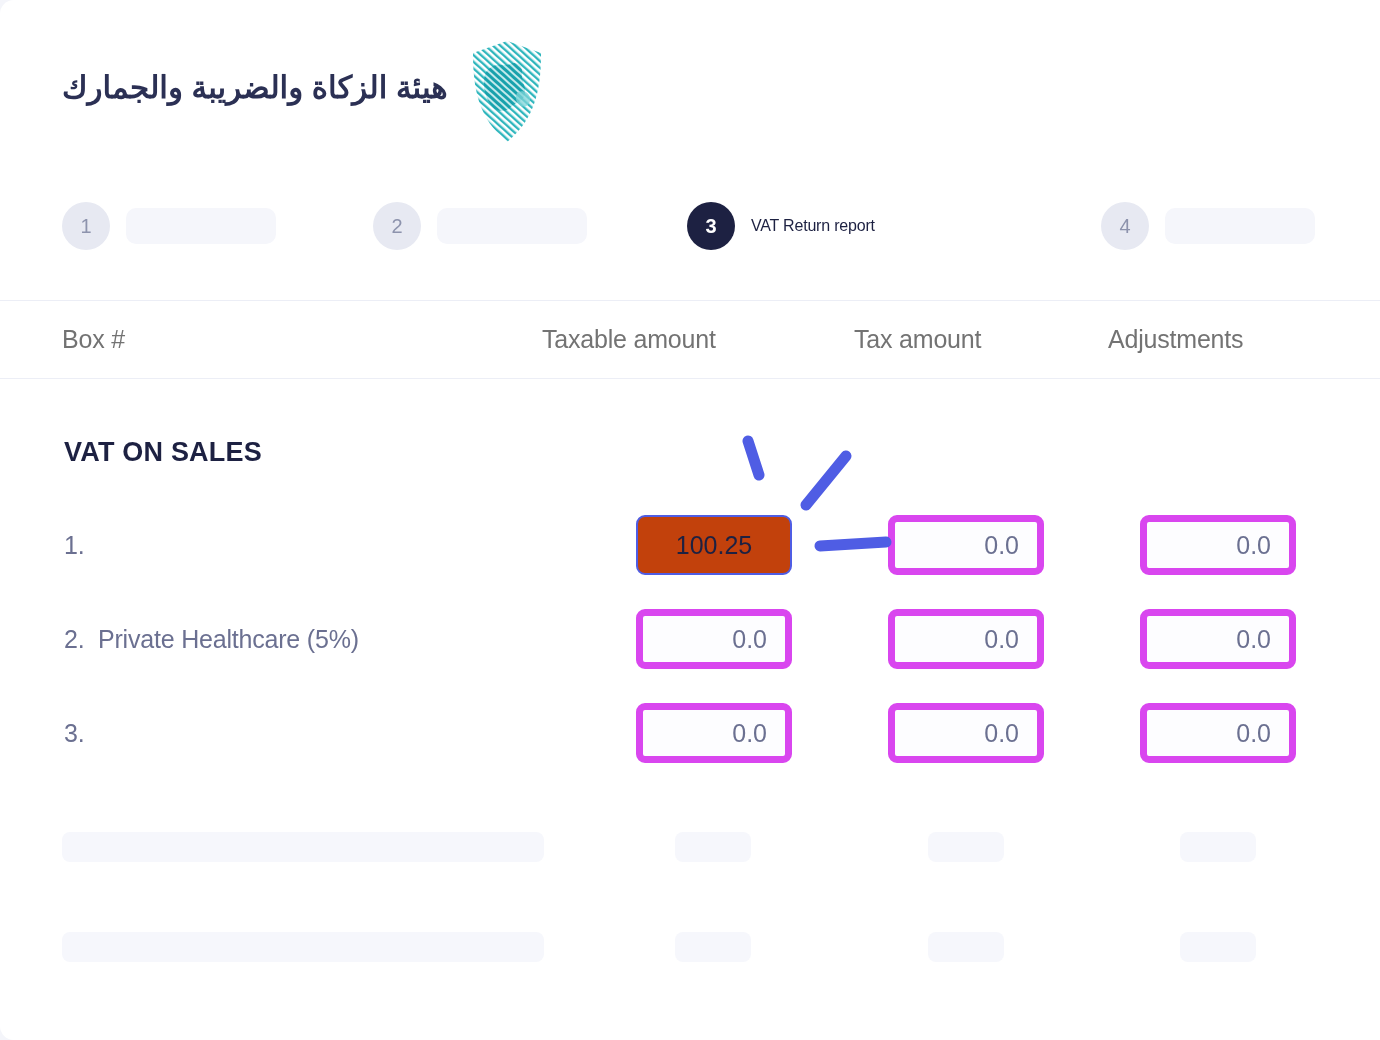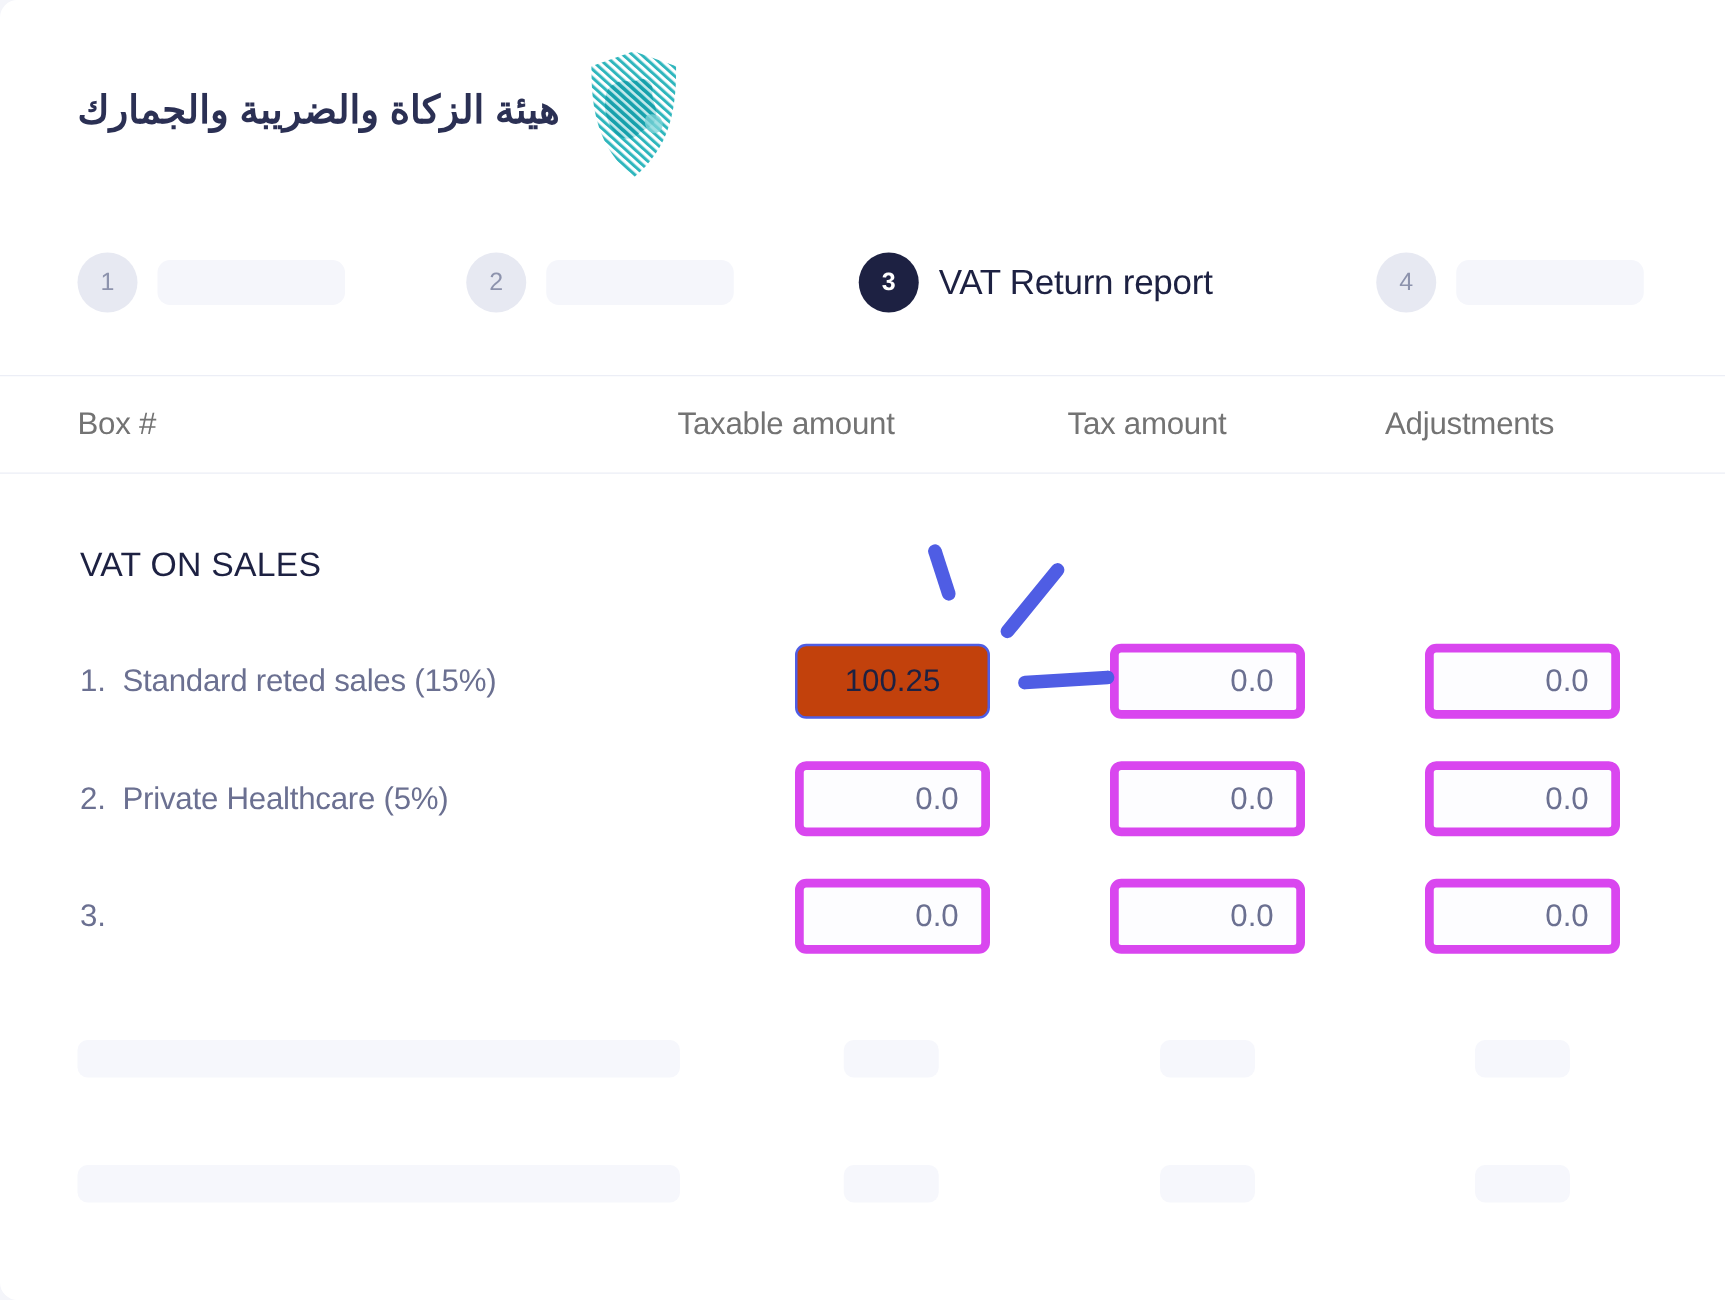--- a/index.html
+++ b/index.html
@@ -92,21 +92,21 @@
     color: #ffffff;
     font-weight: 700;
   }
   .step-ghost {
     width: 150px;
     height: 36px;
     border-radius: 10px;
     background: #f5f6fb;
   }
   .step-label {
-    font-size: 28px;
+    font-size: 16px;
     color: #1d2142;
     white-space: nowrap;
     letter-spacing: -0.2px;
   }
   .step-1 { left: 0; }
   .step-2 { left: 311px; }
   .step-3 { left: 625px; }
   .step-4 { left: 1039px; }
 
   
@@ -142,21 +142,21 @@
   .th-taxable    { left: 542px; }
   .th-tax        { left: 854px; }
   .th-adjust     { left: 1108px; }
 
   
   .section-title {
     position: absolute;
     left: 64px;
     top: 437px;
     font-size: 27px;
-    font-weight: 400;
+    font-weight: 700;
     color: #1d2142;
     letter-spacing: .2px;
   }
 
   
   .row {
     position: absolute;
     left: 0;
     width: 1380px;
     height: 60px;
@@ -301,21 +301,20 @@
     <div class="th th-tax">Tax amount</div>
     <div class="th th-taxable">Taxable amount</div>
     <div class="th th-adjust">Adjustments</div>
   </div>
 
   <div class="section-title">VAT ON SALES</div>
 
   <div class="row" style="top:515px">
     <div class="row-label">
       <span class="row-num">1.</span>
-      <span>Standard reted sales (15%)</span>
     </div>
     <div class="cell col-1 focused">100.25</div>
     <div class="cell col-2">0.0</div>
     <div class="cell col-3">0.0</div>
   </div>
 
   <div class="row" style="top:609px">
     <div class="row-label">
       <span class="row-num">2.</span>
       <span>Private Healthcare (5%)</span>

